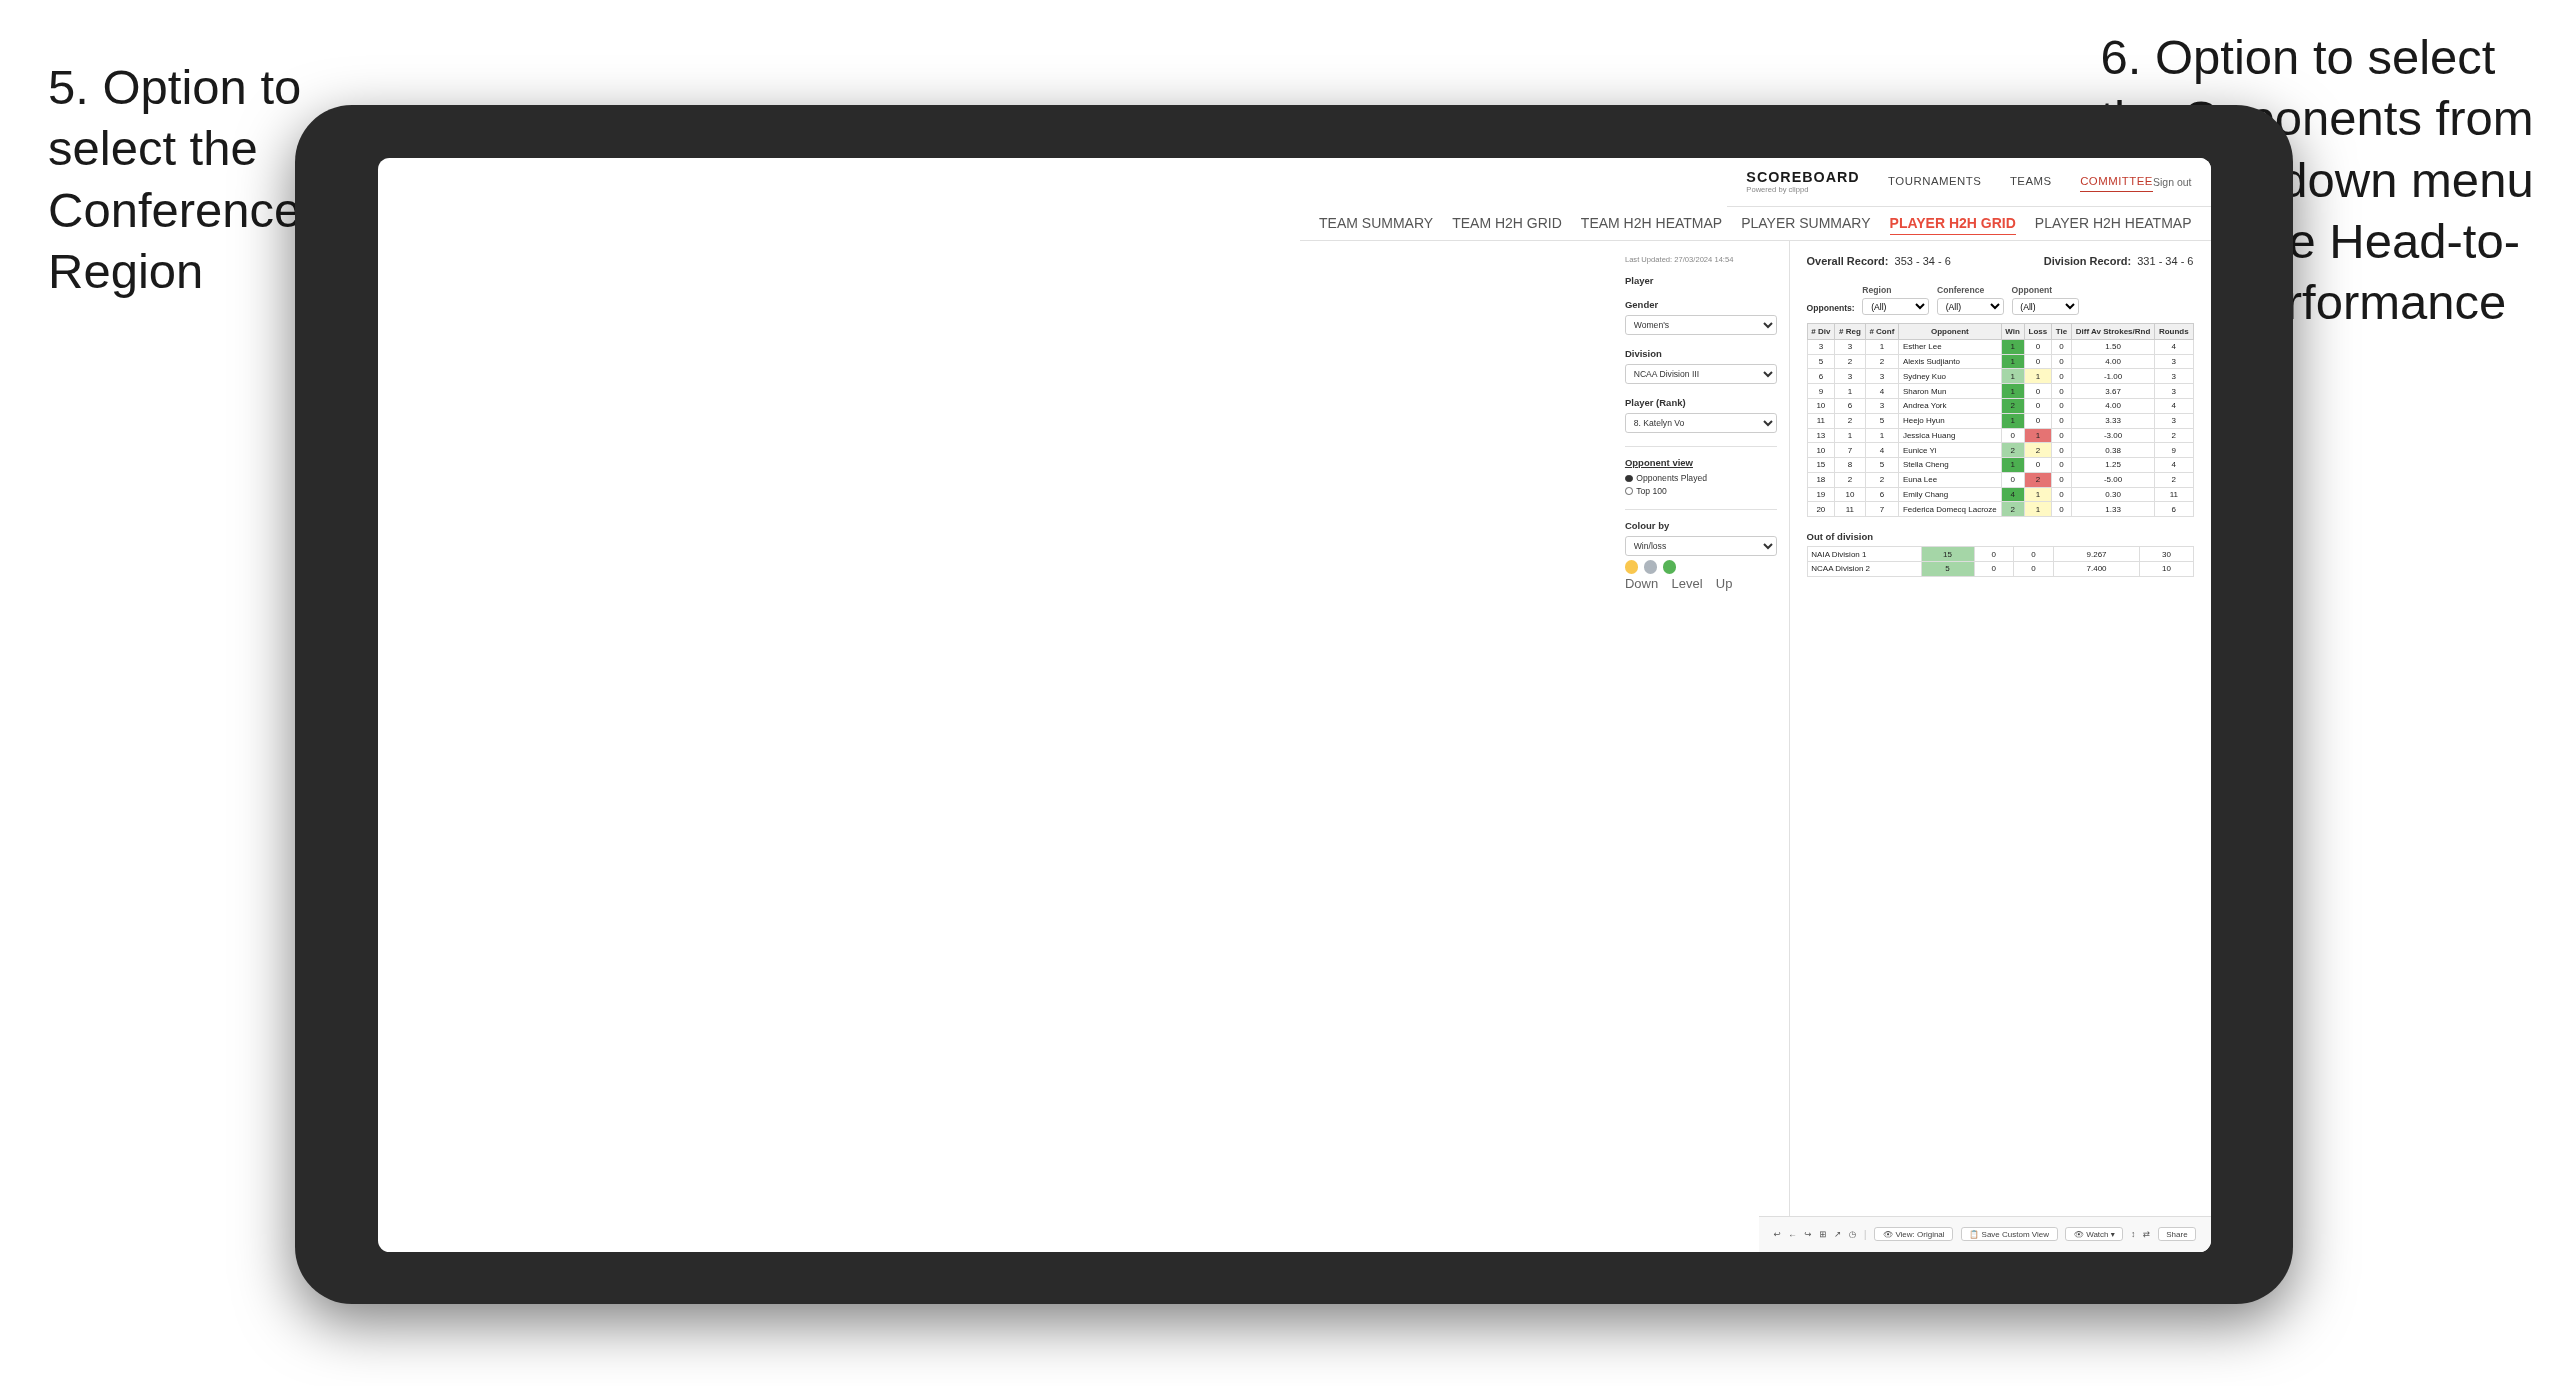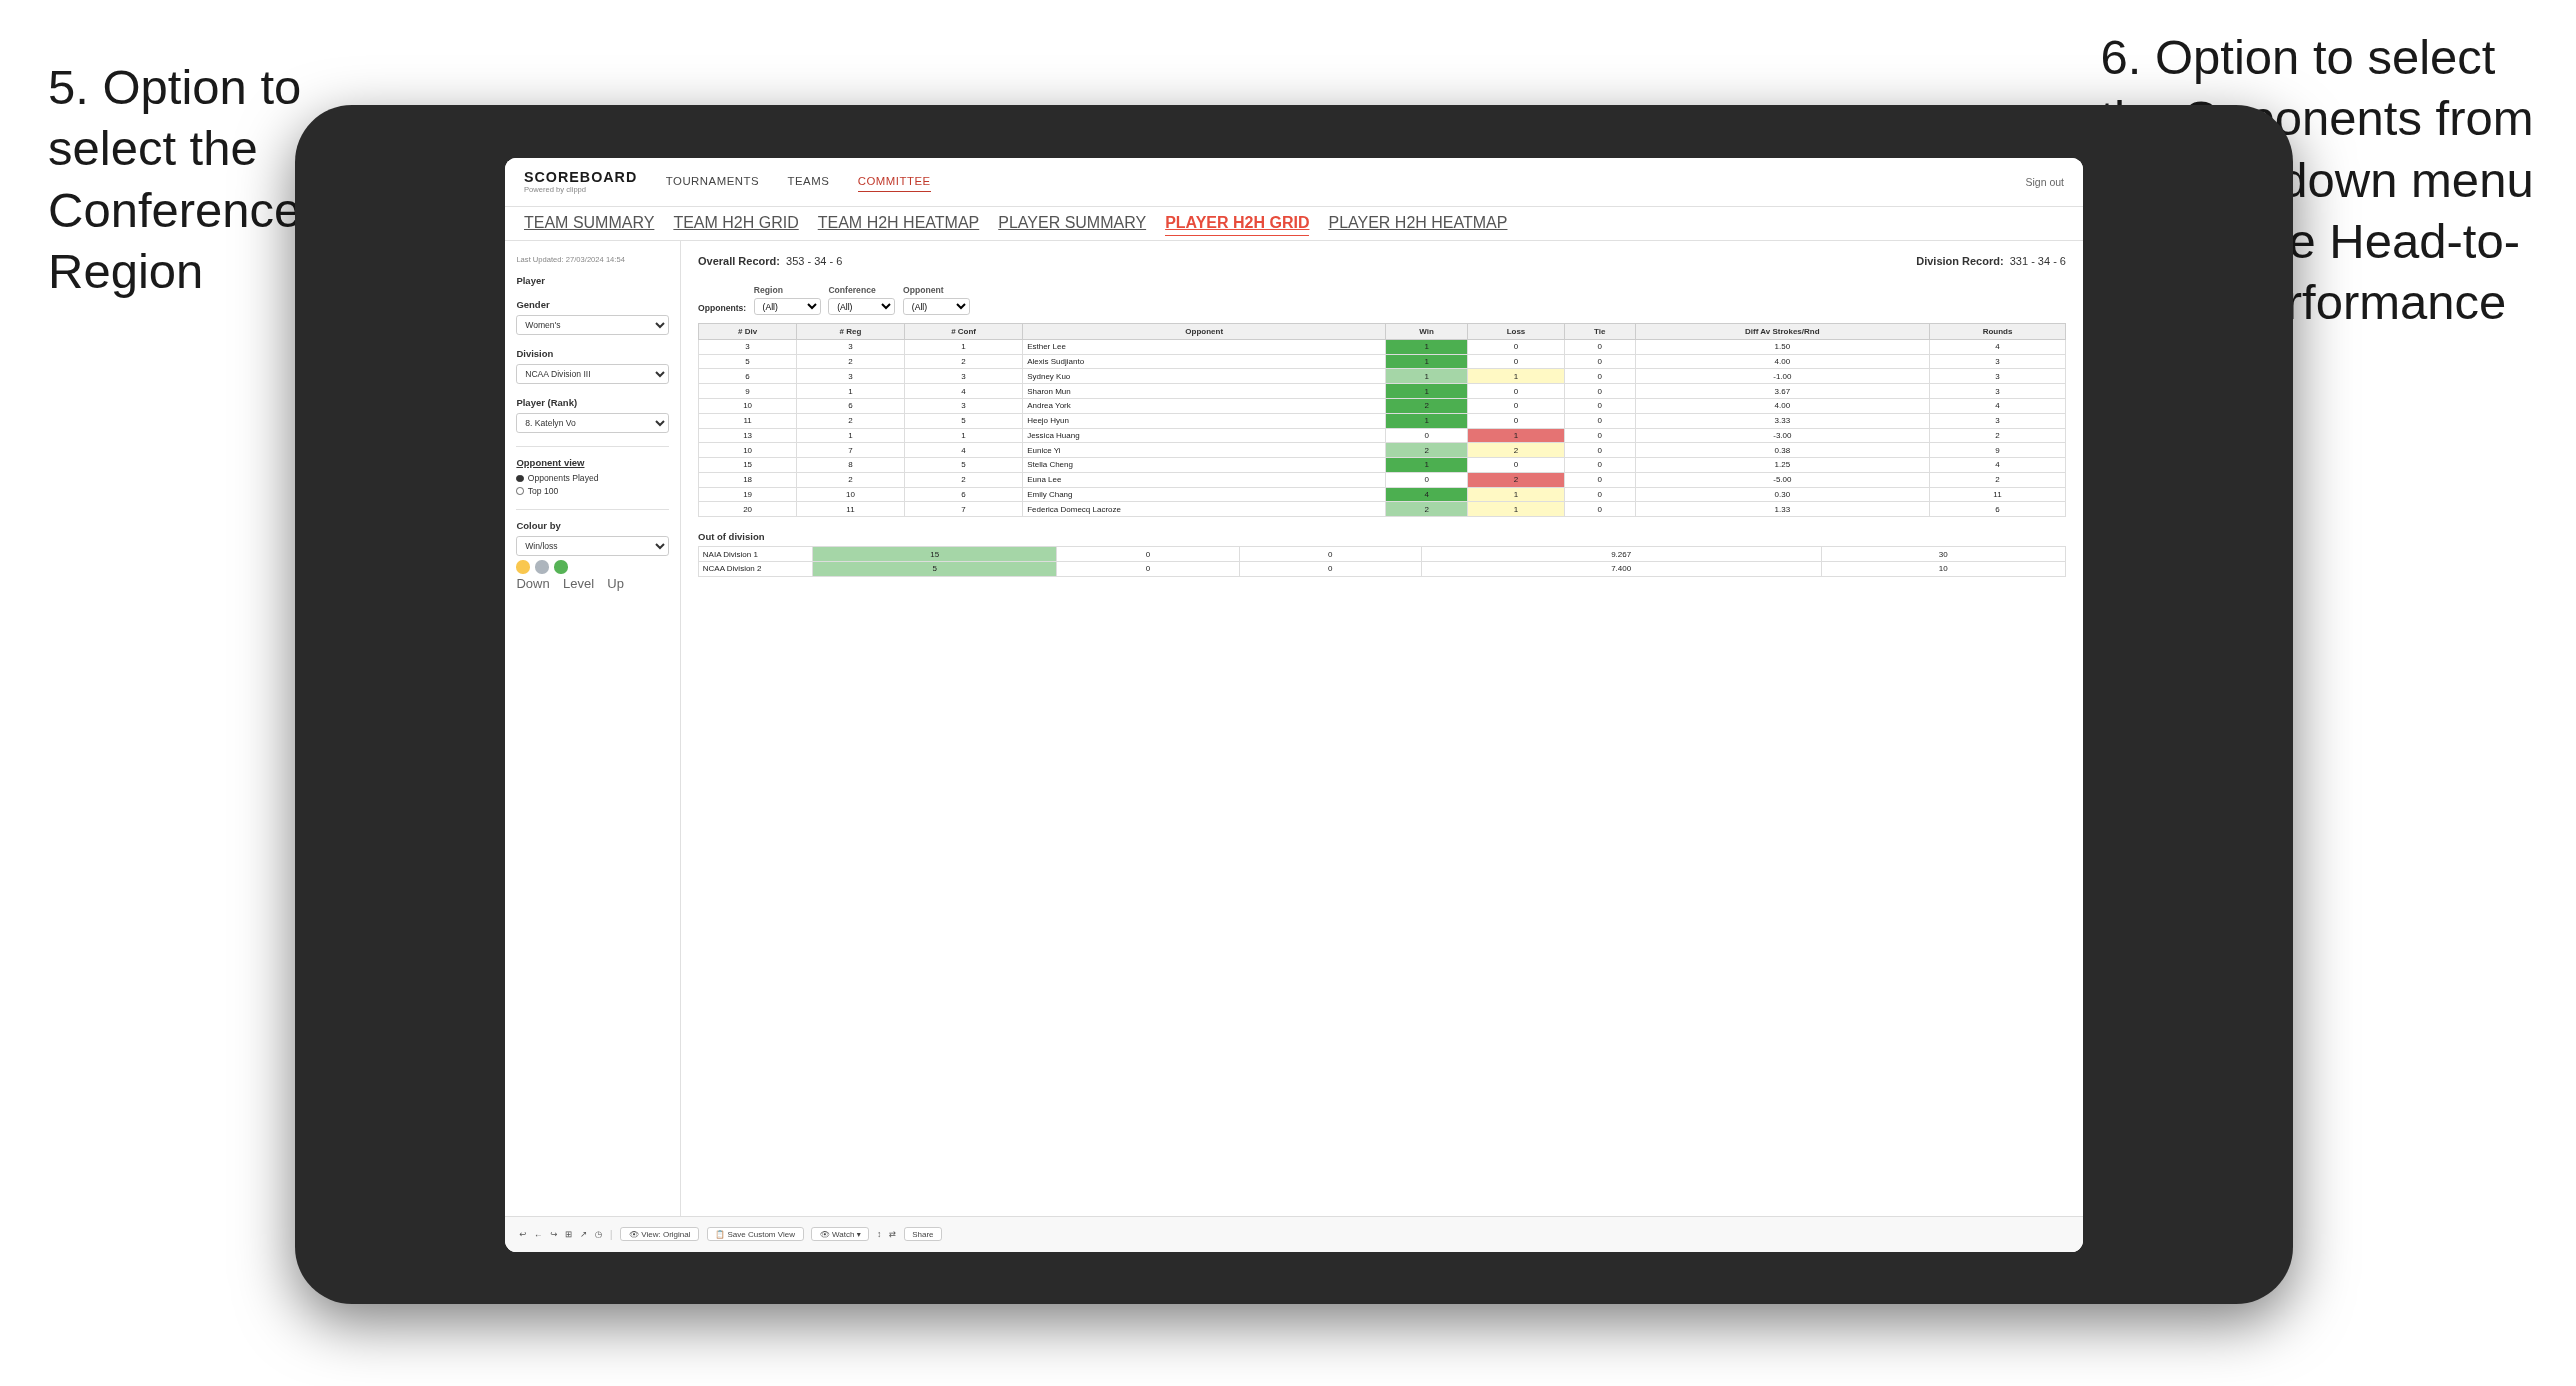--- a/index.html
+++ b/index.html
@@ -48,27 +48,28 @@
       height: 1199px;
       background: #2a2a2a;
       border-radius: 57px;
       box-shadow: 0 19px 57px rgba(0,0,0,0.5);
       display: flex;
       align-items: center;
       justify-content: center;
     }
 
     .tablet-screen {
-      width: 1578px;
+      width: 1833px;
       height: 1094px;
       background: #ffffff;
       border-radius: 11.4px;
       overflow: hidden;
       display: flex;
       flex-direction: column;
+      align-items: flex-end;
     }
 
     
     .navbar {
       display: flex;
       align-items: center;
       padding: 0 19px;
       height: 49px;
       background: #fff;
       border-bottom: 1px solid #e0e0e0;
@@ -124,25 +125,24 @@
       gap: 19px;
       padding: 0 19px;
       height: 34px;
       align-items: center;
       background: #fff;
       border-bottom: 1px solid #e0e0e0;
       flex-shrink: 0;
     }
 
     .subnav-item {
-      font-size: 16px;
+      font-size: 14px;
       color: #555;
       cursor: pointer;
       padding: 3.8px 0;
-      text-decoration: underline;
     }
 
     .subnav-item.active {
       color: #e74c3c;
       border-bottom: 1.9px solid #e74c3c;
       font-weight: 600;
     }
 
     
     .main-content {

